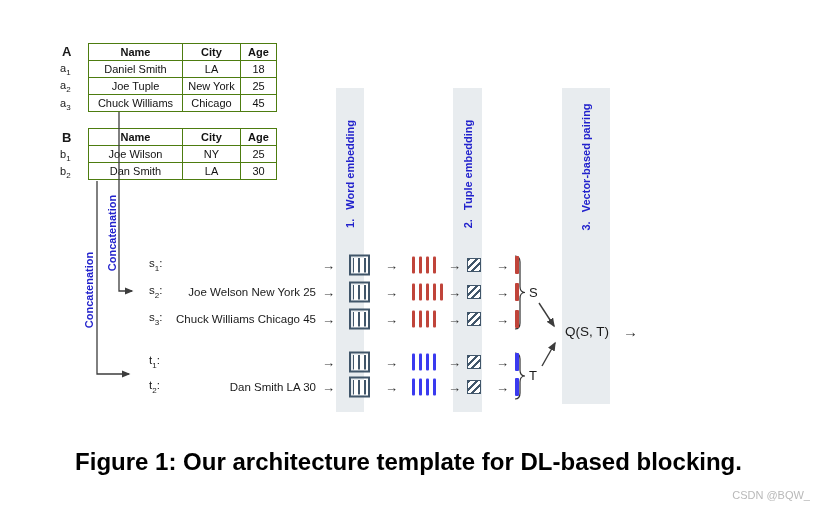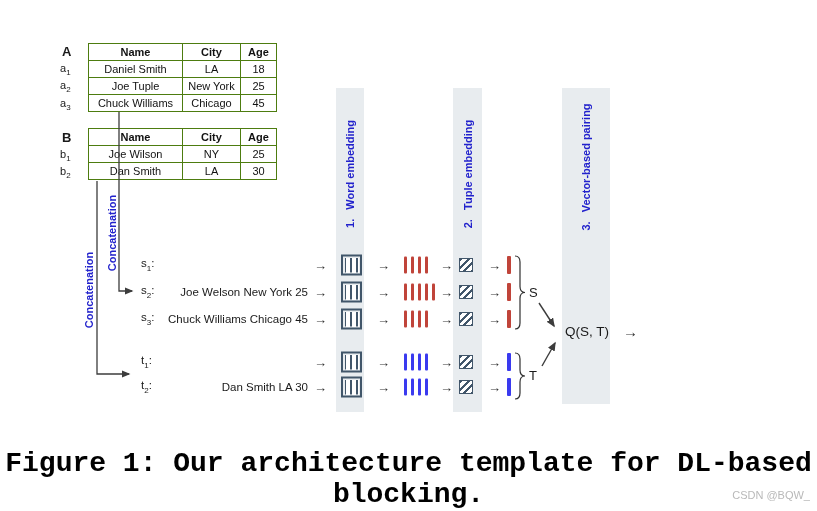--- a/index.html
+++ b/index.html
@@ -15,21 +15,21 @@
           padding:0 2px;overflow:hidden;white-space:nowrap;font-family:"Liberation Sans",sans-serif;}
   table.rel th{font-weight:bold;}
   .tbl-label{position:absolute;font-size:13px;font-weight:bold;}
   .row-id{position:absolute;font-size:11px;}
   .row-id sub,.prow .rlabel sub{font-size:8px;}
   
   .band{position:absolute;background:var(--band);}
   .vlabel{position:absolute;transform:translate(-50%,-50%) rotate(-90deg);white-space:pre;
           font-weight:bold;color:var(--blue);font-size:11px;}
   
-  .prow{position:absolute;left:0;width:651px;height:22px;}
+  .prow{position:absolute;left:8px;width:651px;height:22px;}
   .prow>*{position:absolute;top:50%;transform:translateY(-50%);}
   .prow .rlabel{left:141px;font-size:11.5px;}
   .prow .rtext{left:150px;width:158px;text-align:right;font-size:11.5px;white-space:nowrap;}
   .arrow{color:#333;font-size:13px;font-weight:bold;line-height:1;}
   .prow .a1{left:314px;} .prow .a2{left:377px;} .prow .a3{left:440px;} .prow .a4{left:488px;}
   .icon-wordseq{left:341px;width:14px;height:15px;border:2px solid var(--slate);
      padding:1px 1.5px;background:repeating-linear-gradient(90deg,var(--slate) 0 2.5px,transparent 2.5px 6.2px);
      background-clip:content-box;background-color:#fff;}
   .icon-hatch{left:459px;width:12px;height:12px;border:1.5px solid var(--slate);
      background:repeating-linear-gradient(135deg,var(--slate) 0 2px,#ffffff 2px 5.2px);}
@@ -40,21 +40,21 @@
   .grp-t .wbars i,.grp-t .tbar{background:var(--vblue);}
   
   .grp-label{position:absolute;font-size:13px;font-weight:normal;}
   .q-label{position:absolute;left:565px;top:324px;font-size:13.5px;}
   .final-arrow{position:absolute;left:623px;top:324px;font-size:15px;}
   .stadium{position:absolute;left:643px;top:323px;width:110px;height:20px;
      border:1.6px solid #cb4335;border-radius:12px;color:#cb4335;font-size:12.5px;
      display:flex;align-items:center;justify-content:center;white-space:nowrap;}
   
   .caption{position:absolute;left:0;top:448px;width:817px;text-align:center;
-     font-family:Liberation Mono, monospace;font-weight:bold;font-size:28px;color:#000;}
+     font-family:Liberation Sans, sans-serif;font-weight:bold;font-size:24px;color:#000;}
   .watermark{position:absolute;right:7px;top:489px;font-size:11px;color:#b9b9b9;}
   svg.overlay{position:absolute;left:0;top:0;pointer-events:none;}
 </style>
 </head>
 <body>
 
 <div id="canvas">
 
   <div class="tbl-label" style="left:62px;top:44px;">A</div>
   <div class="row-id" style="left:60px;top:62px;"><span>a</span><sub>1</sub></div>

